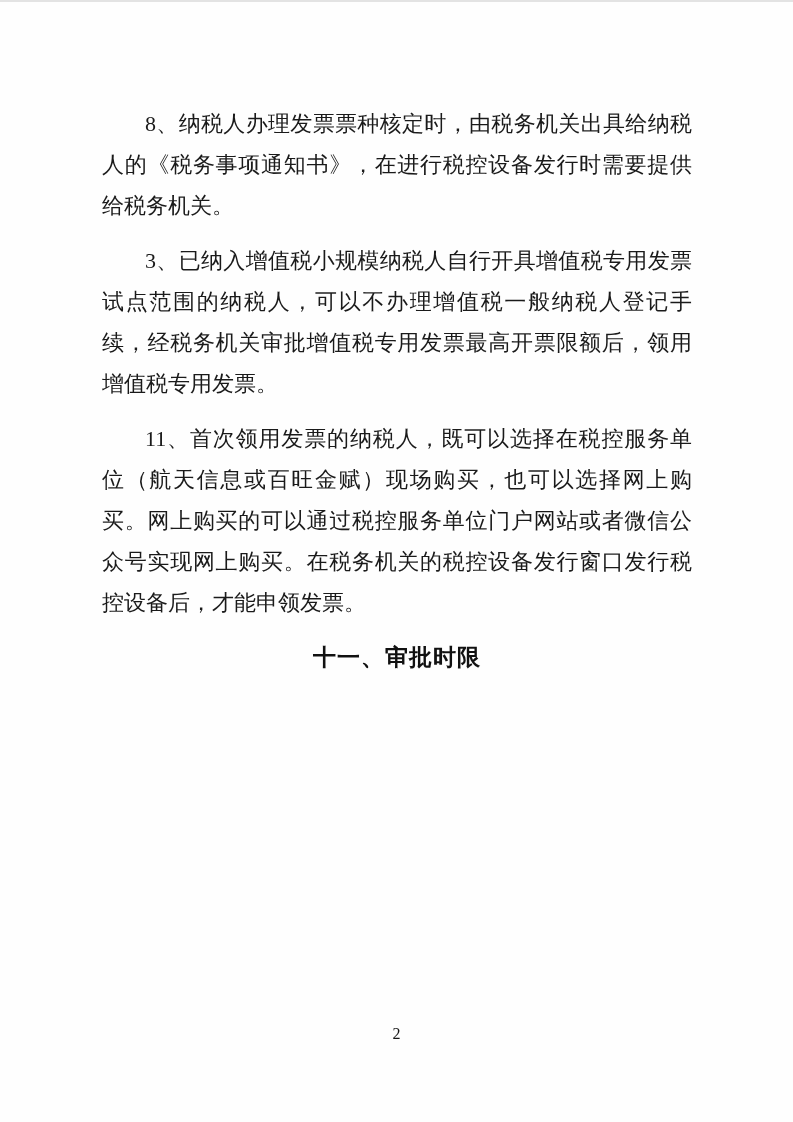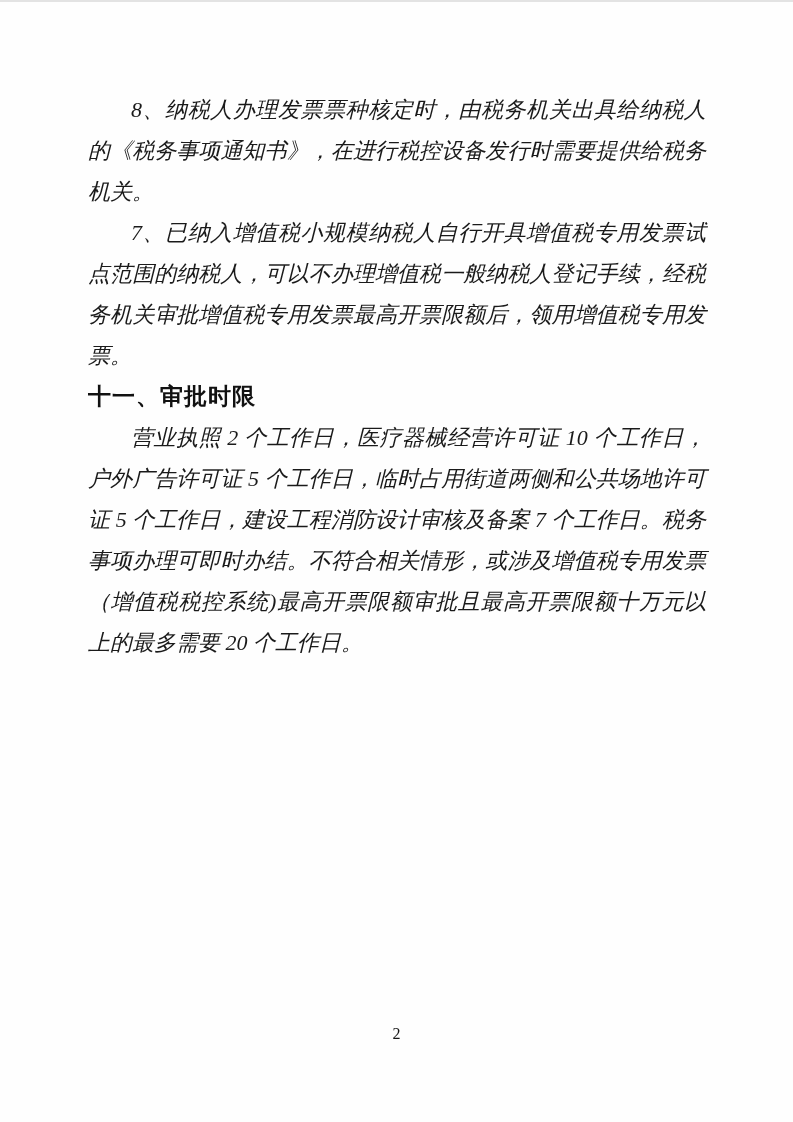--- a/index.html
+++ b/index.html
@@ -27,36 +27,35 @@
     position: absolute;
     left: 88px;
     top: 89px;
     width: 618px;
     color: #1a1a1a;
     font-size: 22px;
     line-height: 41px;
     text-align: justify;
   }
   .content p.body-para {
-    margin: 0;
+    margin: 14px;
     padding: 0;
     text-indent: 43px;
-    font-style: italic;
   }
   .content h2.section-heading {
     margin: 0;
     padding: 0;
     text-indent: 0;
     font-size: 23px;
     font-weight: 700;
     line-height: 41px;
     letter-spacing: 1px;
     color: #111111;
     font-family: "Liberation Sans", "DejaVu Sans", sans-serif;
-    text-align: left;
+    text-align: center;
   }
   .page-number {
     position: absolute;
     top: 1023px;
     left: 0;
     width: 100%;
     text-align: center;
     font-size: 16px;
     line-height: 22px;
     color: #161616;
@@ -64,21 +63,21 @@
   }
 </style>
 </head>
 <body>
 
 <div class="page">
   <div class="top-edge"></div>
 
   <div class="content">
     <p class="body-para">8、纳税人办理发票票种核定时，由税务机关出具给纳税人的《税务事项通知书》，在进行税控设备发行时需要提供给税务机关。</p>
-    <p class="body-para">7、已纳入增值税小规模纳税人自行开具增值税专用发票试点范围的纳税人，可以不办理增值税一般纳税人登记手续，经税务机关审批增值税专用发票最高开票限额后，领用增值税专用发票。</p>
+    <p class="body-para">3、已纳入增值税小规模纳税人自行开具增值税专用发票试点范围的纳税人，可以不办理增值税一般纳税人登记手续，经税务机关审批增值税专用发票最高开票限额后，领用增值税专用发票。</p>
+    <p class="body-para">11、首次领用发票的纳税人，既可以选择在税控服务单位（航天信息或百旺金赋）现场购买，也可以选择网上购买。网上购买的可以通过税控服务单位门户网站或者微信公众号实现网上购买。在税务机关的税控设备发行窗口发行税控设备后，才能申领发票。</p>
 
     <h2 class="section-heading">十一、审批时限</h2>
 
-    <p class="body-para">营业执照 2 个工作日，医疗器械经营许可证 10 个工作日，户外广告许可证 5 个工作日，临时占用街道两侧和公共场地许可证 5 个工作日，建设工程消防设计审核及备案 7 个工作日。税务事项办理可即时办结。不符合相关情形，或涉及增值税专用发票（增值税税控系统)最高开票限额审批且最高开票限额十万元以上的最多需要 20 个工作日。</p>
   </div>
 
   <div class="page-number">2</div>
 </div>
 
 </body></html>

